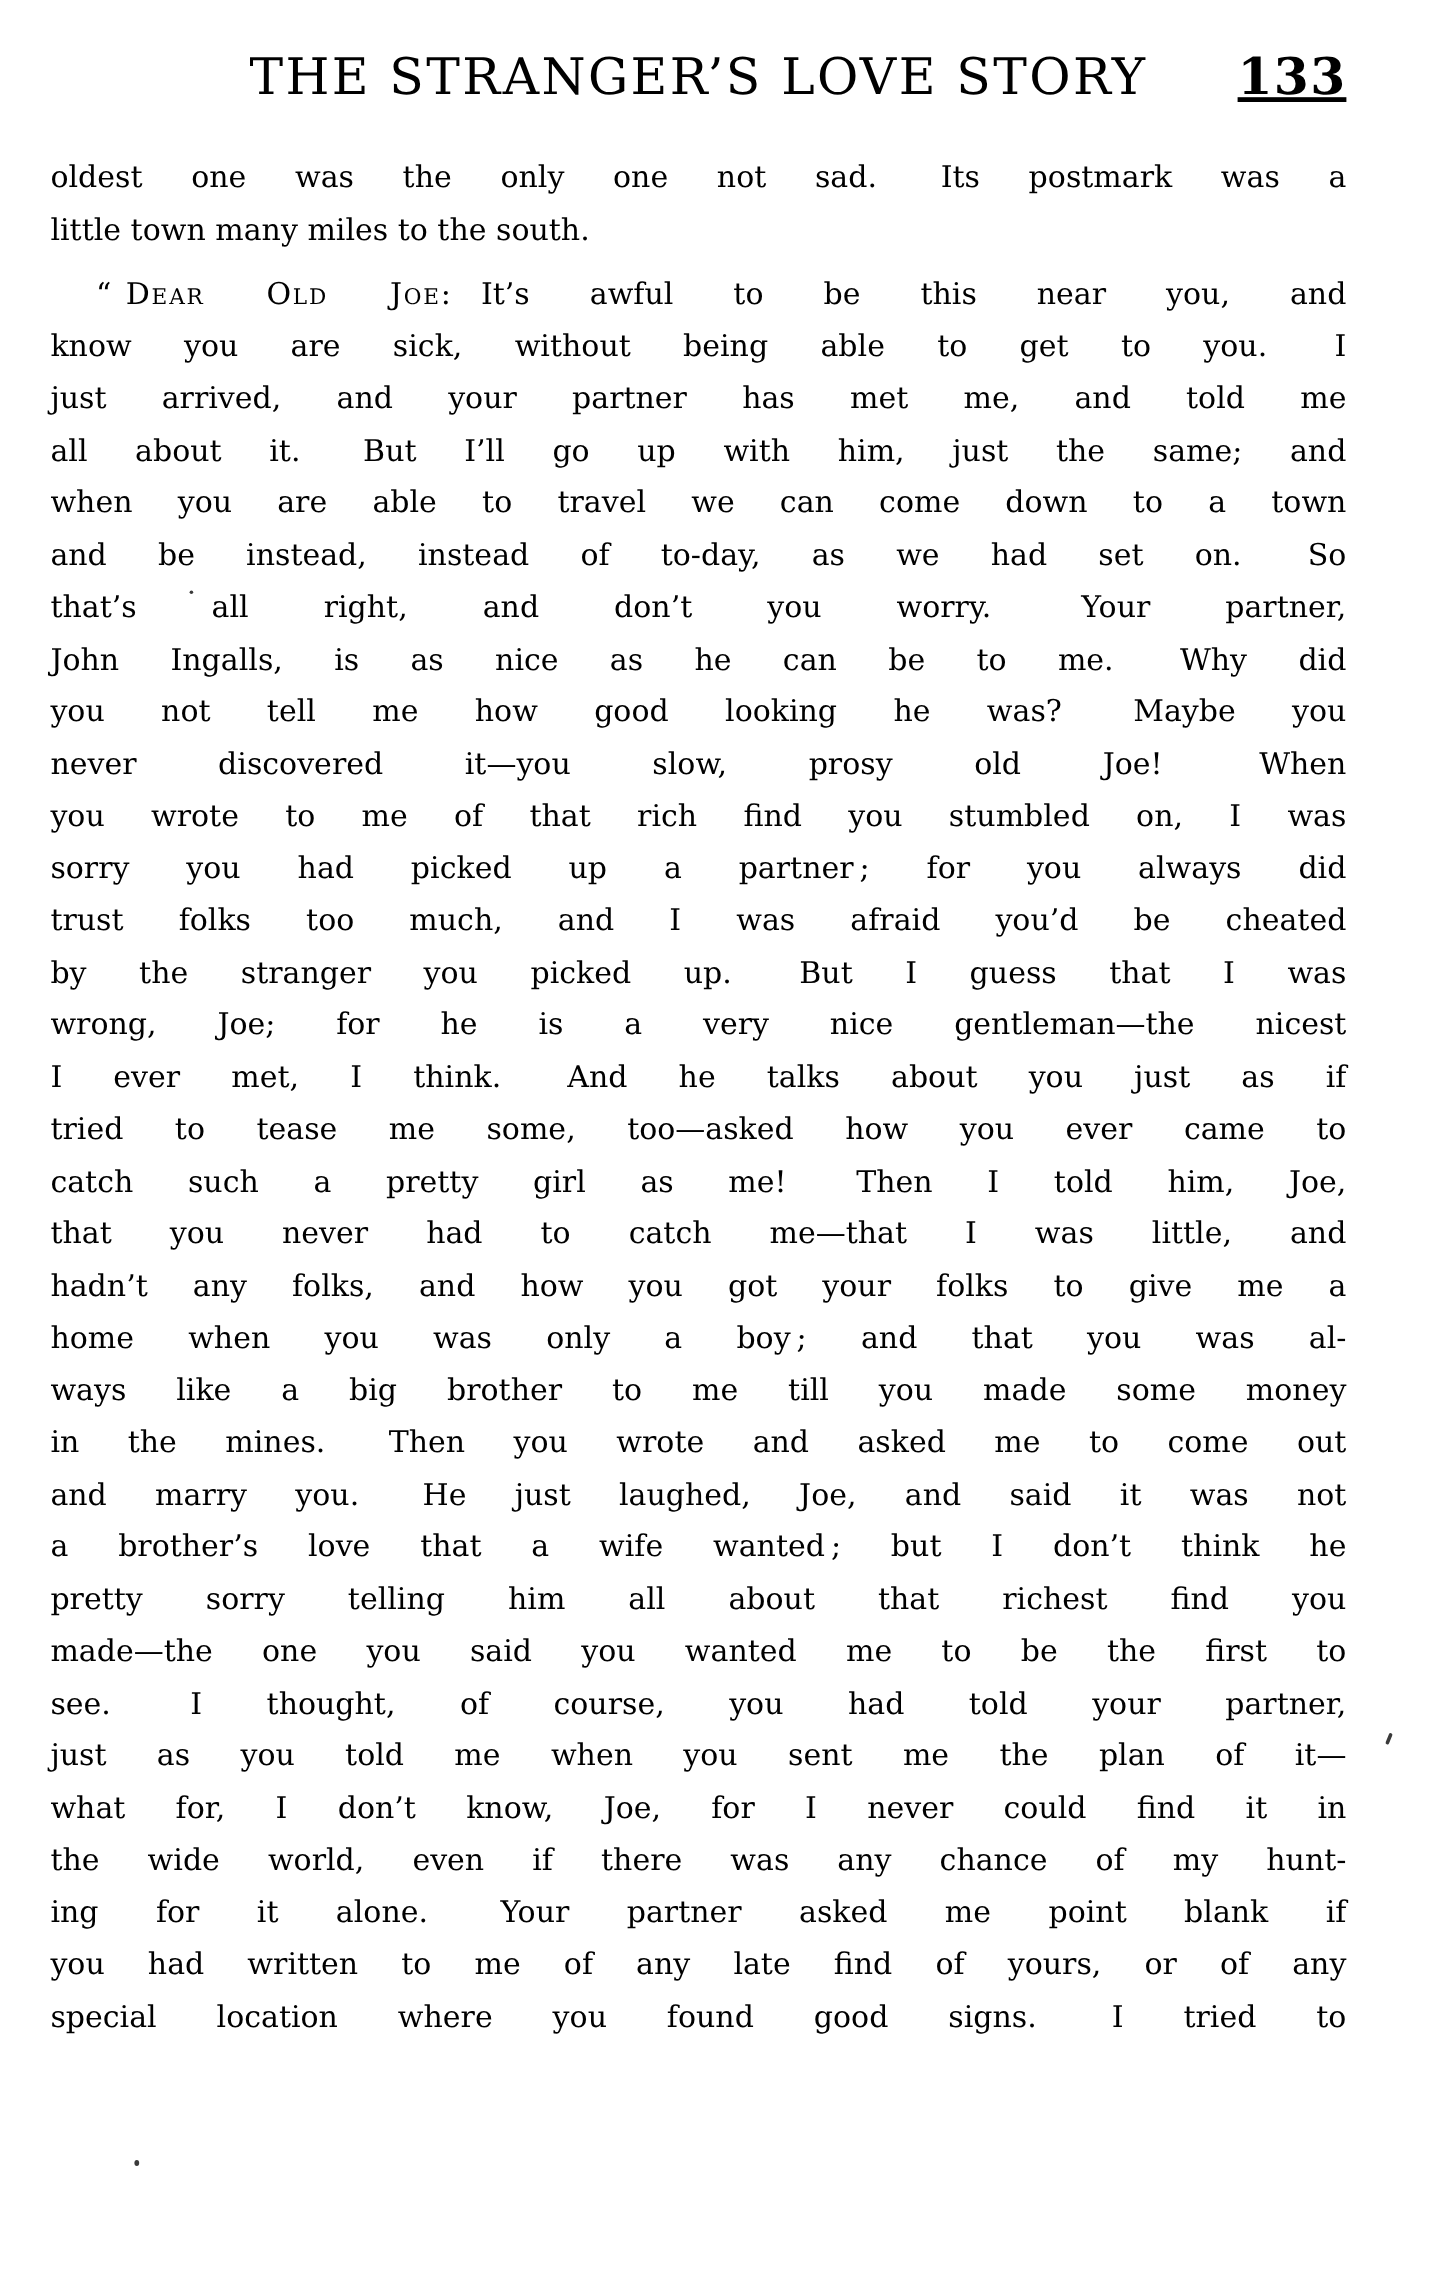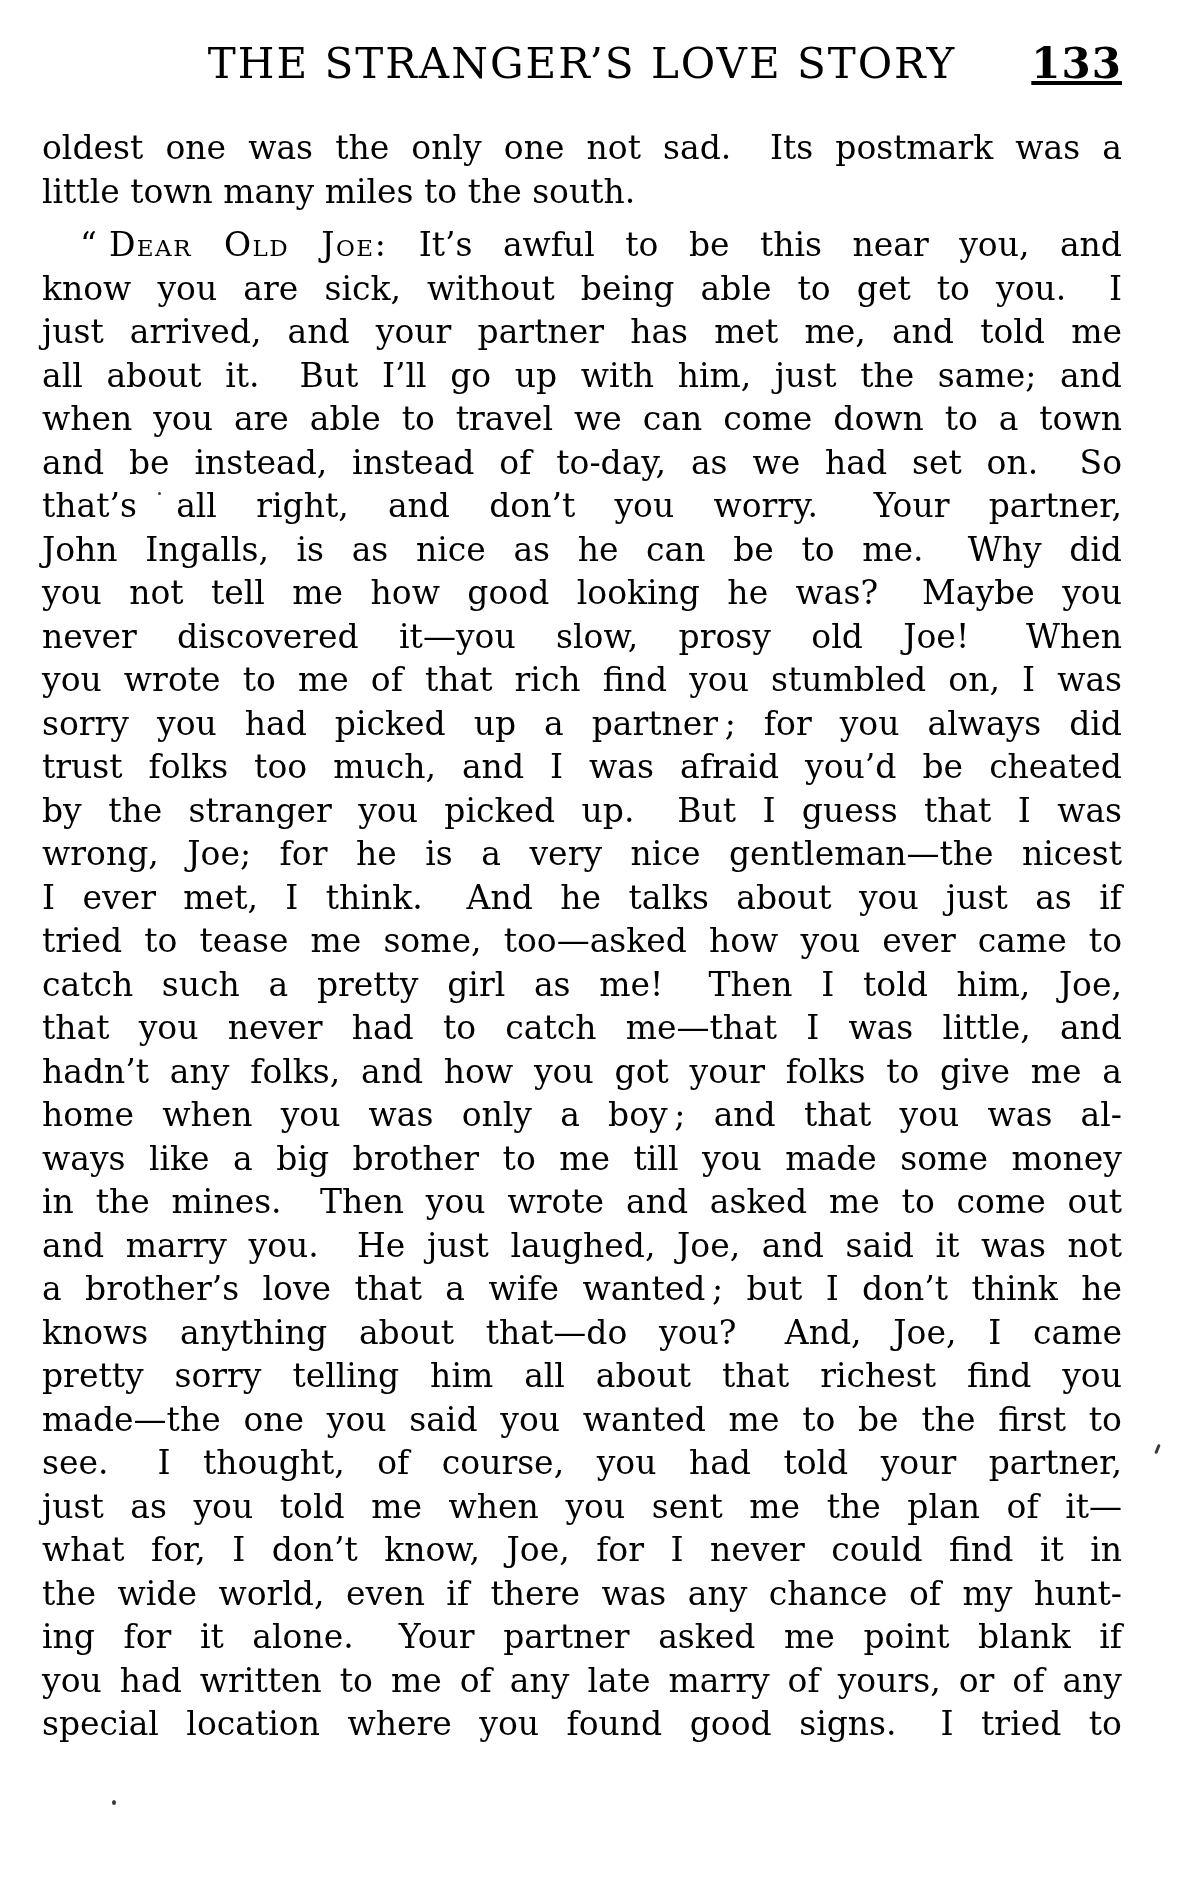--- a/index.html
+++ b/index.html
@@ -32,21 +32,21 @@
     position: absolute;
     right: 0; top: 0;
     font-weight: bold;
     letter-spacing: 1px;
     text-decoration: underline;
   }
   .body-text {
     position: absolute;
     left: 42px; top: 126px;
     width: 1080px;
-    font-size: 33px;
+    font-size: 25px;
     line-height: 43.5px;
   }
   .line {
     text-align: justify;
     text-align-last: justify;
   }
   .line.noj {
     text-align: left;
     text-align-last: auto;
   }
@@ -94,29 +94,28 @@
       <div class="line">I ever met, I think.  And he talks about you just as if</div>
       <div class="line">tried to tease me some, too—asked how you ever came to</div>
       <div class="line">catch such a pretty girl as me!  Then I told him, Joe,</div>
       <div class="line">that you never had to catch me—that I was little, and</div>
       <div class="line">hadn’t any folks, and how you got your folks to give me a</div>
       <div class="line">home when you was only a boy ; and that you was al-</div>
       <div class="line">ways like a big brother to me till you made some money</div>
       <div class="line">in the mines.  Then you wrote and asked me to come out</div>
       <div class="line">and marry you.  He just laughed, Joe, and said it was not</div>
       <div class="line">a brother’s love that a wife wanted ; but I don’t think he</div>
-      <div class="line">knows anything about that—do you?  And, Joe, I came</div>
       <div class="line">pretty sorry telling him all about that richest find you</div>
       <div class="line">made—the one you said you wanted me to be the first to</div>
       <div class="line">see.  I thought, of course, you had told your partner,</div>
       <div class="line">just as you told me when you sent me the plan of it—</div>
       <div class="line">what for, I don’t know, Joe, for I never could find it in</div>
       <div class="line">the wide world, even if there was any chance of my hunt-</div>
       <div class="line">ing for it alone.  Your partner asked me point blank if</div>
-      <div class="line">you had written to me of any late marry of yours, or of any</div>
+      <div class="line">you had written to me of any late find of yours, or of any</div>
       <div class="line">special location where you found good signs.  I tried to</div>
     </div>
 
   <div class="artifact artifact-1"></div>
   <div class="artifact artifact-2"></div>
   <div class="artifact artifact-3"></div>
 
 </div>
 
 </body></html>

